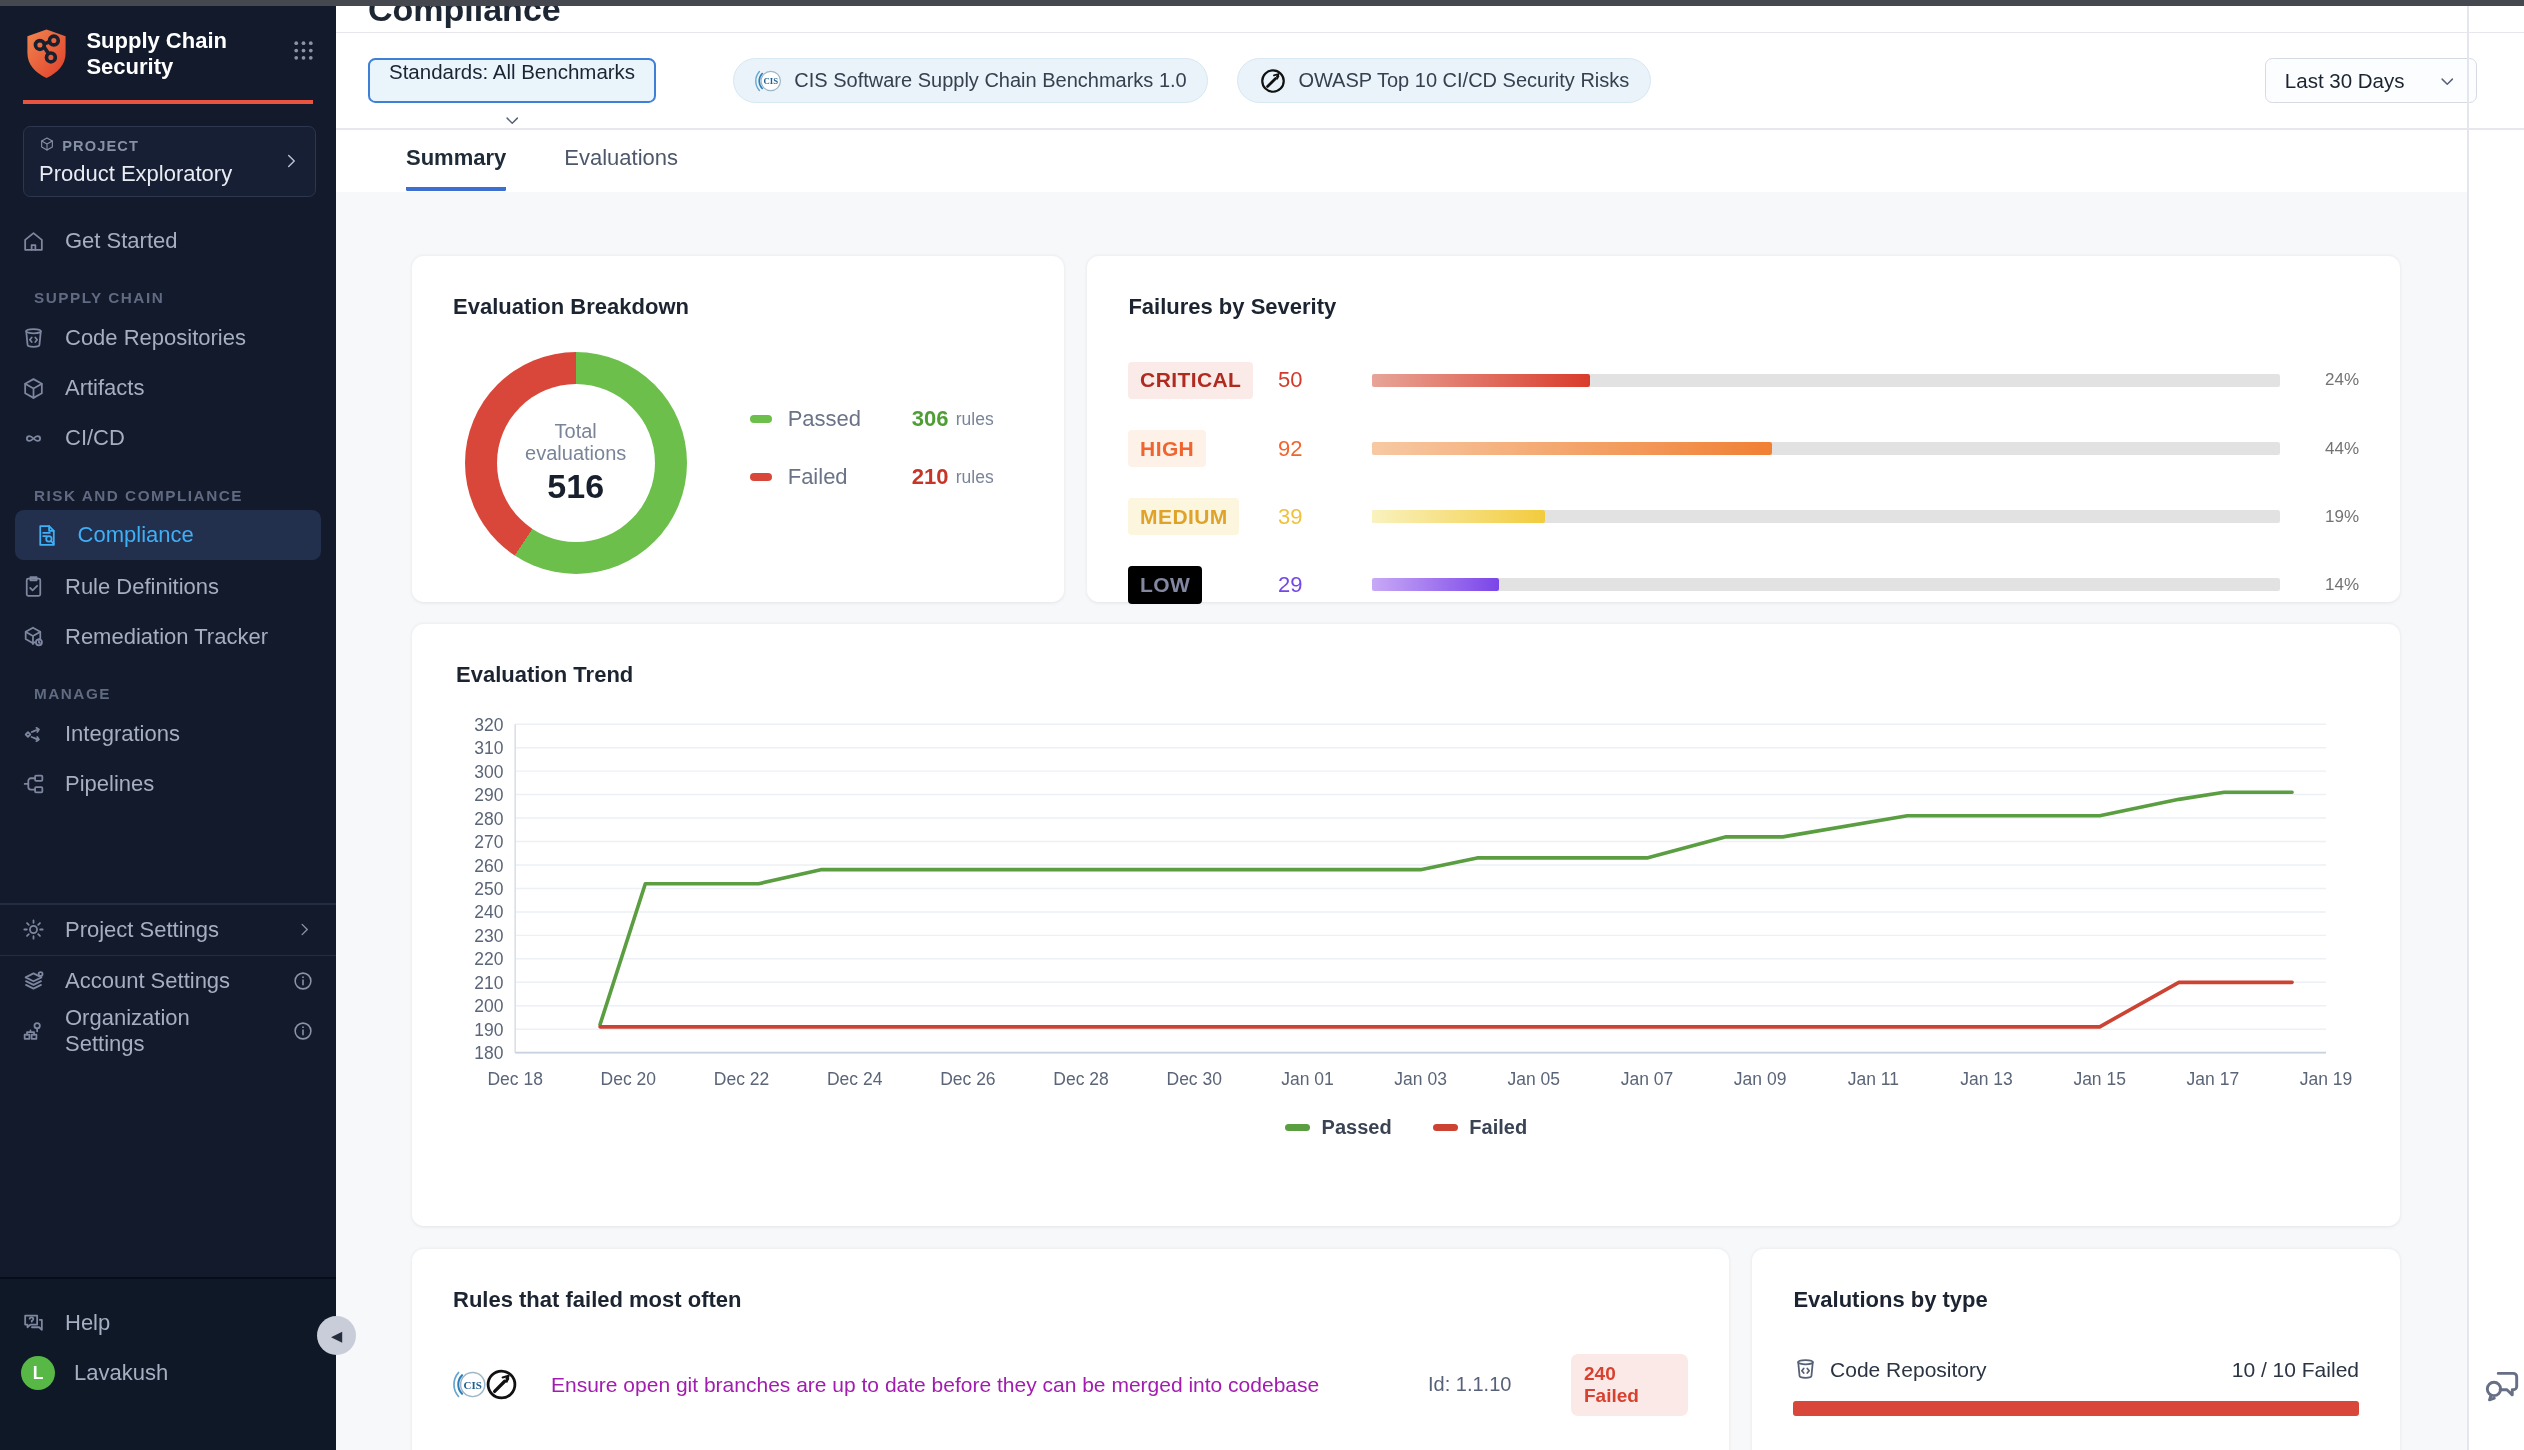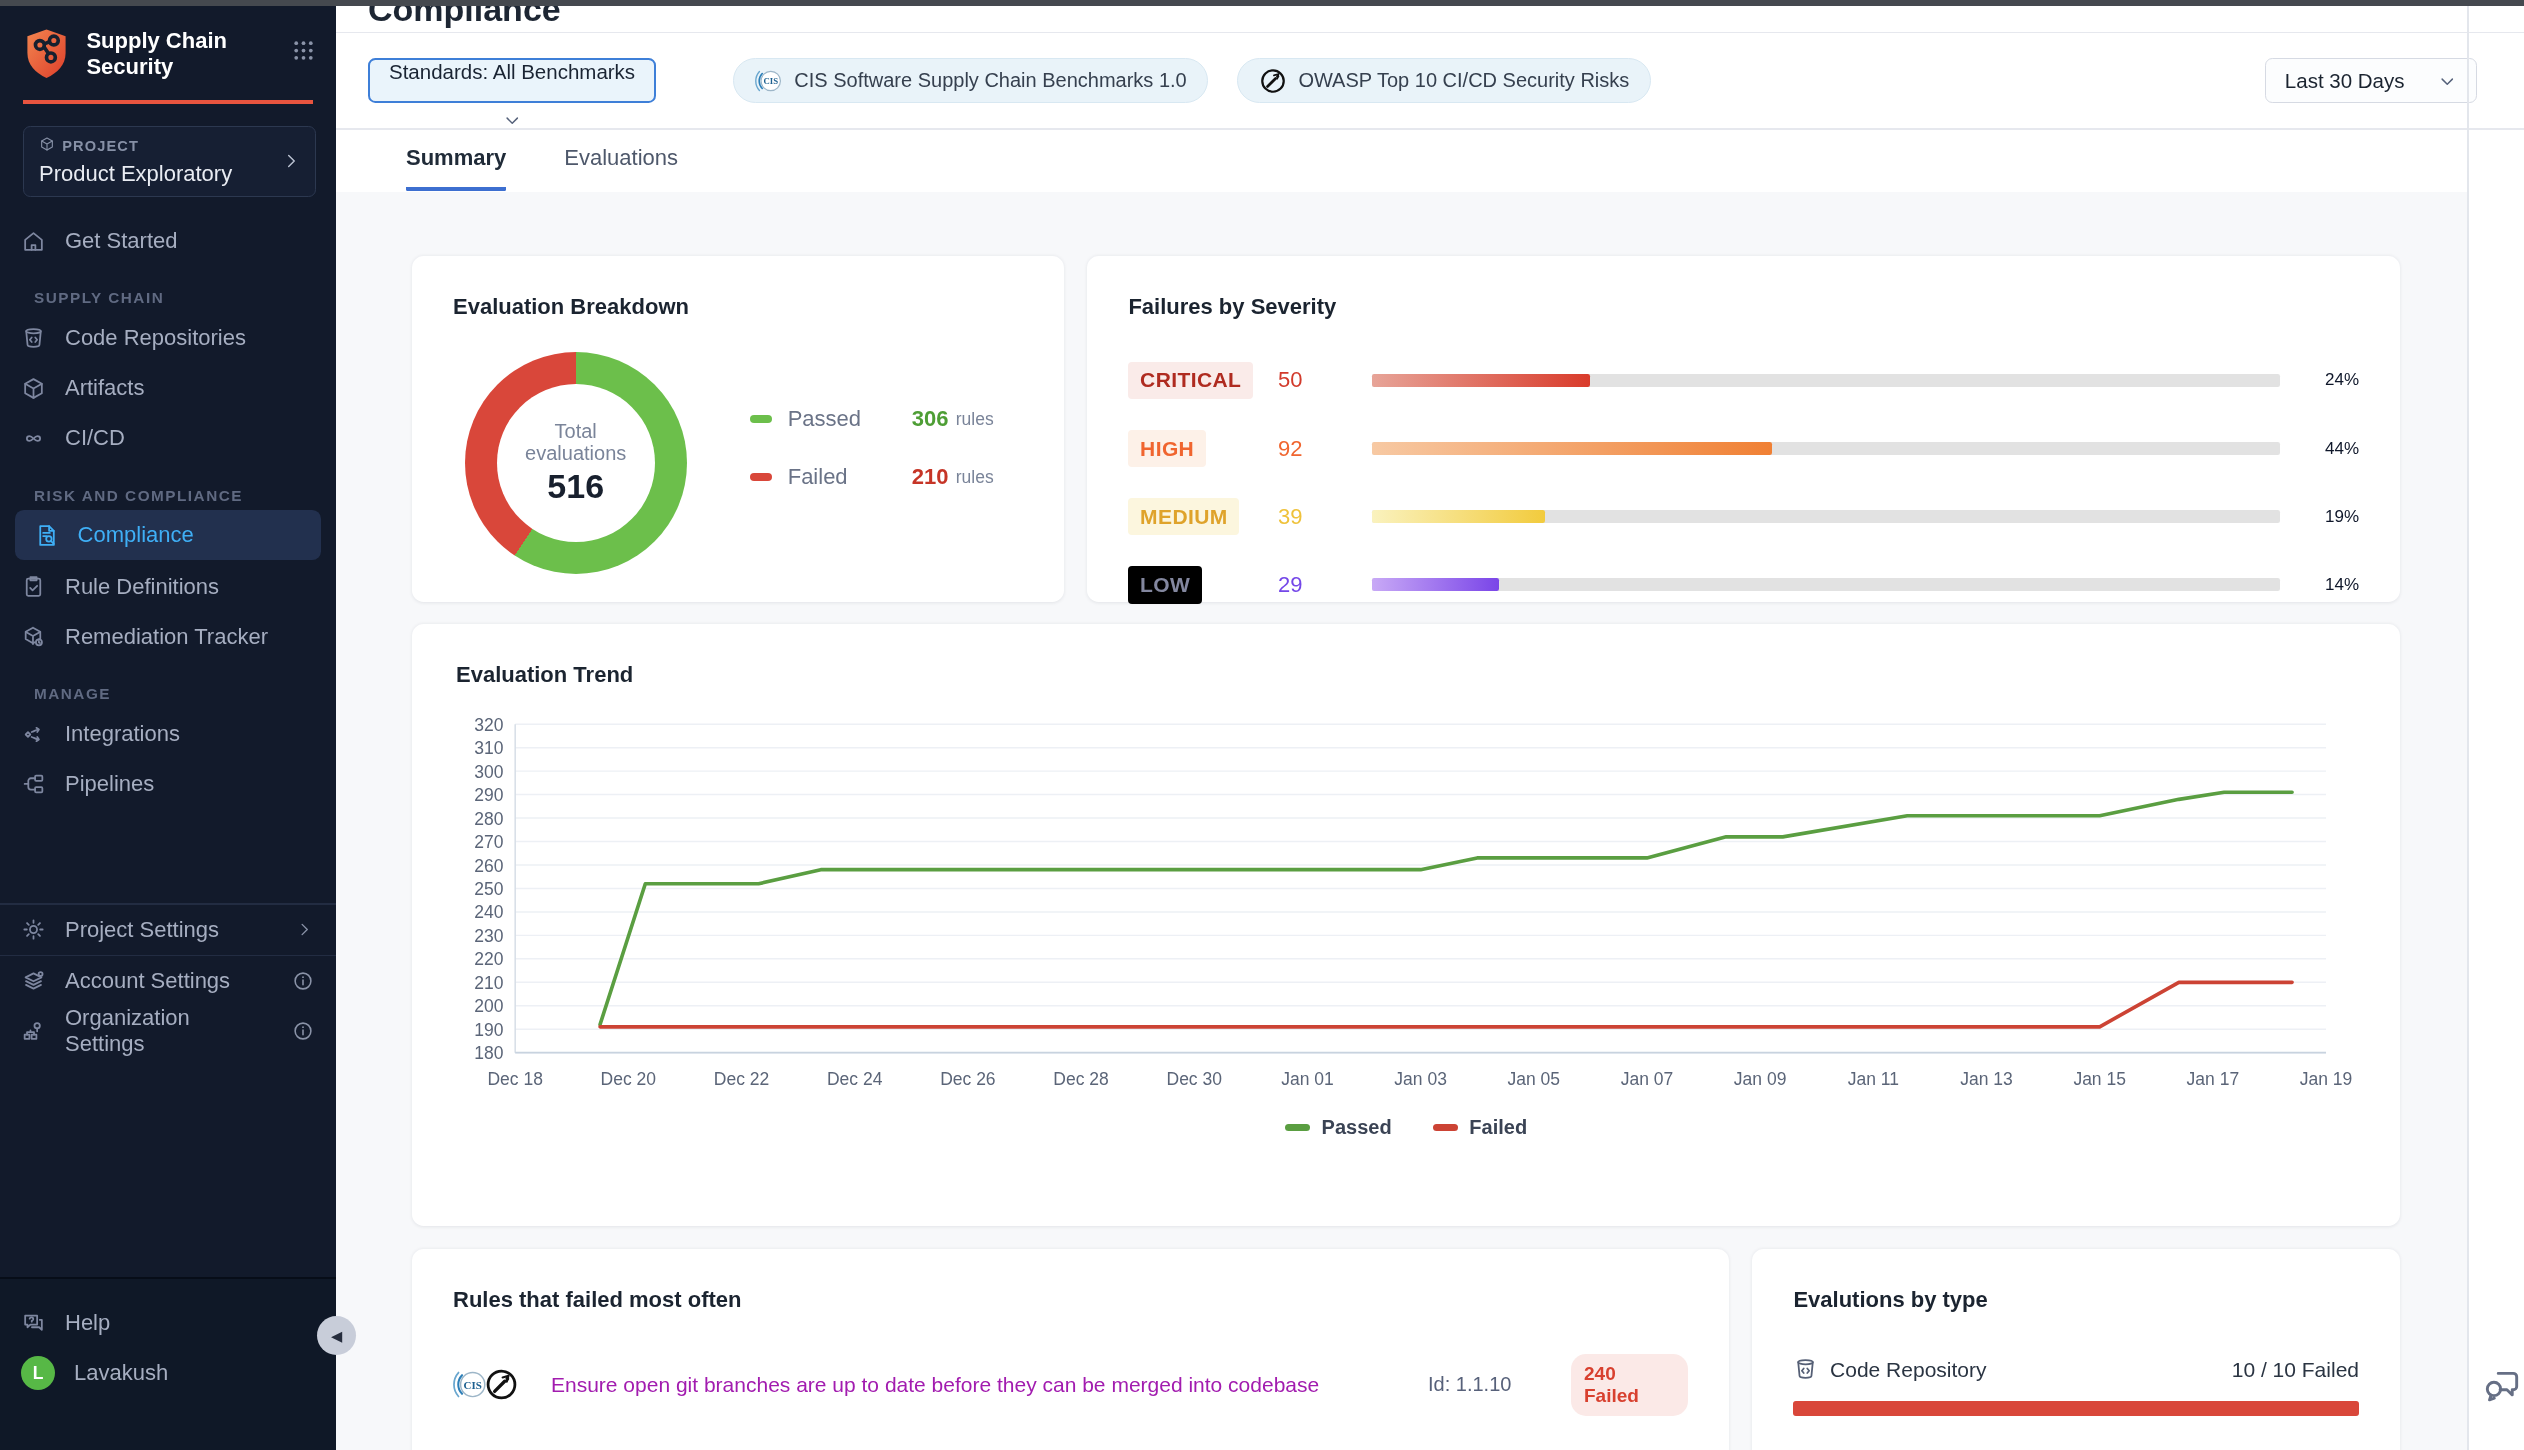--- a/index.html
+++ b/index.html
@@ -65,35 +65,35 @@
   .bd-name { font-size:22px; color:#6A7387; width:124px; }
   .bd-val { font-size:22px; font-weight:bold; margin-right:7.3px; }
   .bd-suffix { font-size:17.5px; color:#7A8499; }
   .card-severity { flex:1; height:346px; padding:38px 41px; }
   .sev-rows { margin-top:42px; }
   .sev-row { display:grid; grid-template-columns:132px 77px 1fr 62px; align-items:center; gap:17.5px; margin-bottom:31px; }
   .sev-badge { justify-self:start; font-size:21px; font-weight:bold; letter-spacing:0.4px; padding:6.6px 11.7px; border-radius:4px; }
   .sev-count { font-size:22px; font-weight:normal; }
   .bar-track { height:13px; background:#E2E2E2; border-radius:2.2px; position:relative; }
   .bar-fill { position:absolute; left:0; top:0; bottom:0; border-radius:2.2px; }
-  .sev-pct { font-size:17px; color:#0f172a; justify-self:end; }
+  .sev-pct { font-size:17px; color:#737373; justify-self:end; }
 
   .card-trend { margin-top:22px; height:602px; padding:38px 44px; }
   .trend-legend { display:flex; justify-content:center; gap:41px; margin-top:19px; }
   .tl-item { display:flex; align-items:center; gap:11.7px; font-size:20px; font-weight:bold; color:#3A4354; }
   .tl-dash { width:25px; height:6.6px; border-radius:3.7px; }
 
   .row3 { margin-top:23.4px; display:flex; gap:23.4px; }
   .card-rules { width:1317px; height:468px; padding:38px 41px; }
   .rule-row { display:grid; grid-template-columns:79px 1fr 124px 117px; align-items:center; gap:19px; margin-top:41px; cursor:pointer; }
   .rule-icons { display:flex; align-items:center; }
   .rule-icons .ic2 { margin-left:-4.4px; }
   .rule-text { font-size:21px; color:#a21caf; }
   .rule-id { font-size:20px; color:#57617A; }
-  .rule-badge { justify-self:end; font-size:19px; font-weight:bold; color:#D8402F; background:#FBE9E7; border-radius:15px; padding:8.8px 13px; }
+  .rule-badge { justify-self:end; font-size:19px; font-weight:bold; color:#D8402F; background:#FBE9E7; border-radius:7px; padding:8.8px 13px; }
   .card-types { flex:1; height:468px; padding:38px 41px; }
   .type-row { margin-top:44px; }
   .type-head { display:flex; align-items:center; font-size:21px; color:#2A3442; }
   .type-head .t-icon { color:#555F75; display:flex; margin-right:11.7px; }
   .type-status { margin-left:auto; }
   .type-bar { display:flex; height:14.6px; border-radius:2.9px; overflow:hidden; margin-top:19px; background:#E2E2E2; }
 </style>
 </head>
 <body>
 

